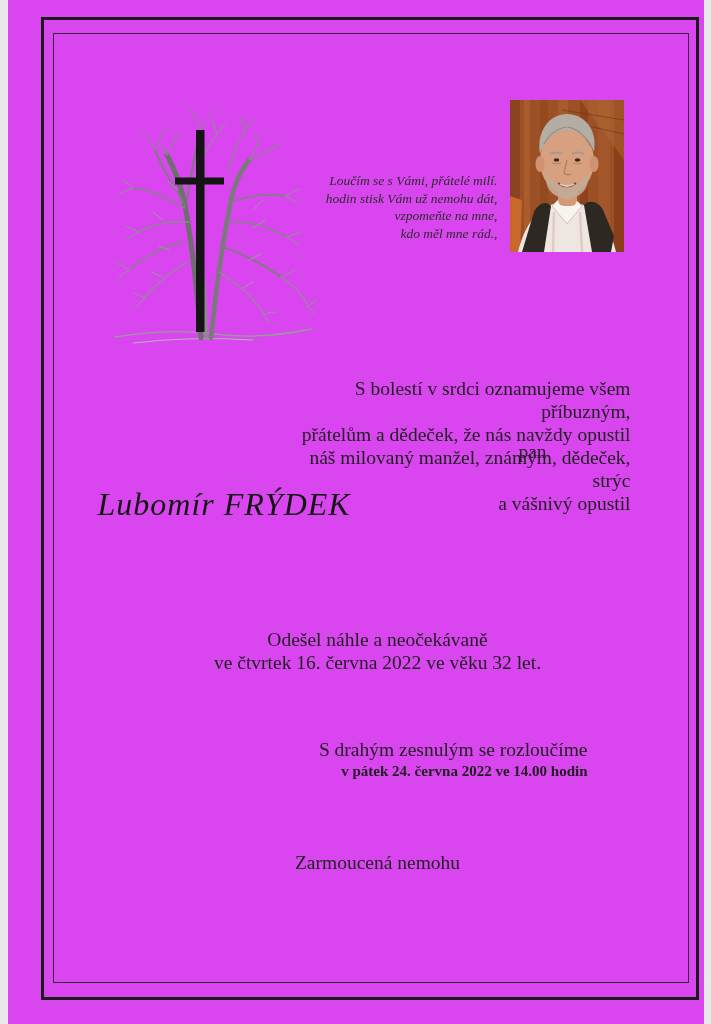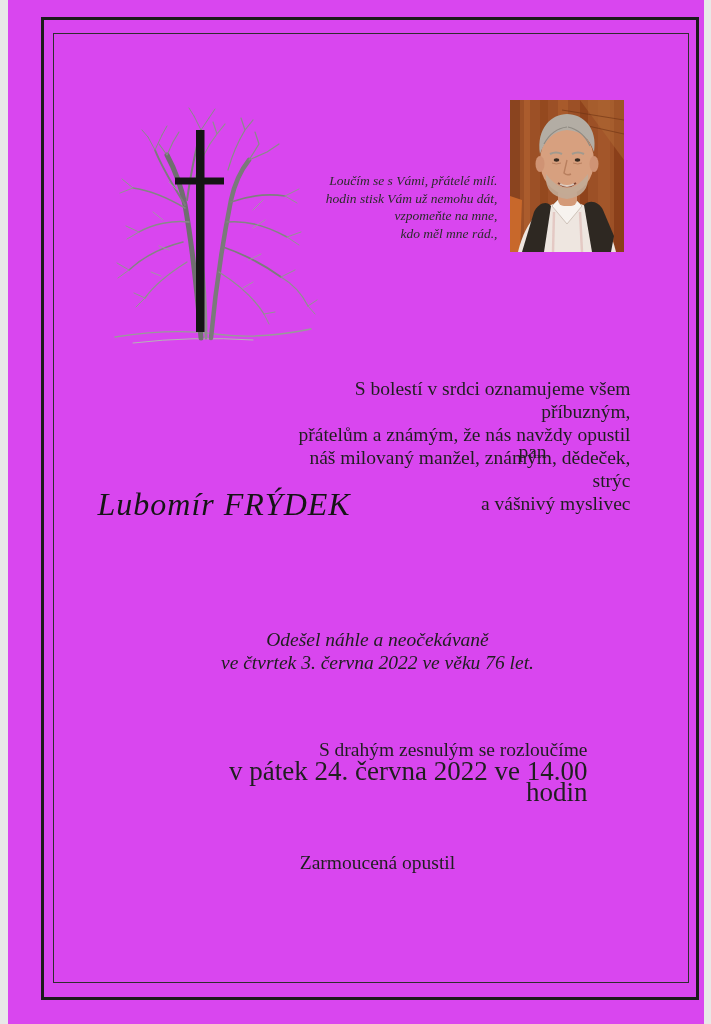--- a/index.html
+++ b/index.html
@@ -35,27 +35,27 @@
     position: absolute; left: 425px; top: 441px; width: 200px;
     text-align: center; font-size: 19.5px;
   }
   .name {
     position: absolute; left: 90px; top: 486px; width: 586px;
     text-align: left; font-style: italic;
     font-size: 32px; letter-spacing: 1px; color: #151515; white-space: nowrap;
   }
   .death-info {
     position: absolute; left: 165px; top: 629px; width: 410px;
-    text-align: center; font-size: 19.5px; line-height: 22.5px; font-style: italic;
+    text-align: center; font-size: 19.5px; line-height: 22.5px;
   }
   .funeral-info {
     position: absolute; left: 160px; top: 739px; width: 420px;
     text-align: right; font-size: 19.5px; line-height: 21.5px;
   }
-  .funeral-info .bold { font-weight: normal; font-size: 27px; }
+  .funeral-info .bold { font-weight: bold; font-size: 15px; }
   .signature {
     position: absolute; left: 160px; top: 852px; width: 420px;
     text-align: center; font-size: 19.5px;
   }
 </style>
 </head>
 <body>
 
 <div class="card">
 
@@ -152,34 +152,34 @@
 
   <div class="poem">
     <div>Loučím se s Vámi, přátelé milí.</div>
     <div>hodin stisk Vám už nemohu dát,</div>
     <div>vzpomeňte na mne,</div>
     <div>kdo měl mne rád.,</div>
   </div>
 
   <div class="announcement">
     <div>S bolestí v srdci oznamujeme všem příbuzným,</div>
-    <div>přátelům a známým, že nás navždy opustil</div>
+    <div>přátelům a dědeček, že nás navždy opustil</div>
     <div>náš milovaný manžel, známým, dědeček, strýc</div>
-    <div>a vášnivý myslivec</div>
+    <div>a vášnivý opustil</div>
   </div>
 
   <div class="pan">pan</div>
 
   <div class="name">Lubomír FRÝDEK</div>
 
   <div class="death-info">
     <div>Odešel náhle a neočekávaně</div>
-    <div>ve čtvrtek 3. června 2022 ve věku 76 let.</div>
+    <div>ve čtvrtek 16. června 2022 ve věku 32 let.</div>
   </div>
 
   <div class="funeral-info">
     <div>S drahým zesnulým se rozloučíme</div>
     <div class="bold">v pátek 24. června 2022 ve 14.00 hodin</div>
   </div>
 
-  <div class="signature">Zarmoucená opustil</div>
+  <div class="signature">Zarmoucená nemohu</div>
 
 </div>
 
 </body></html>

